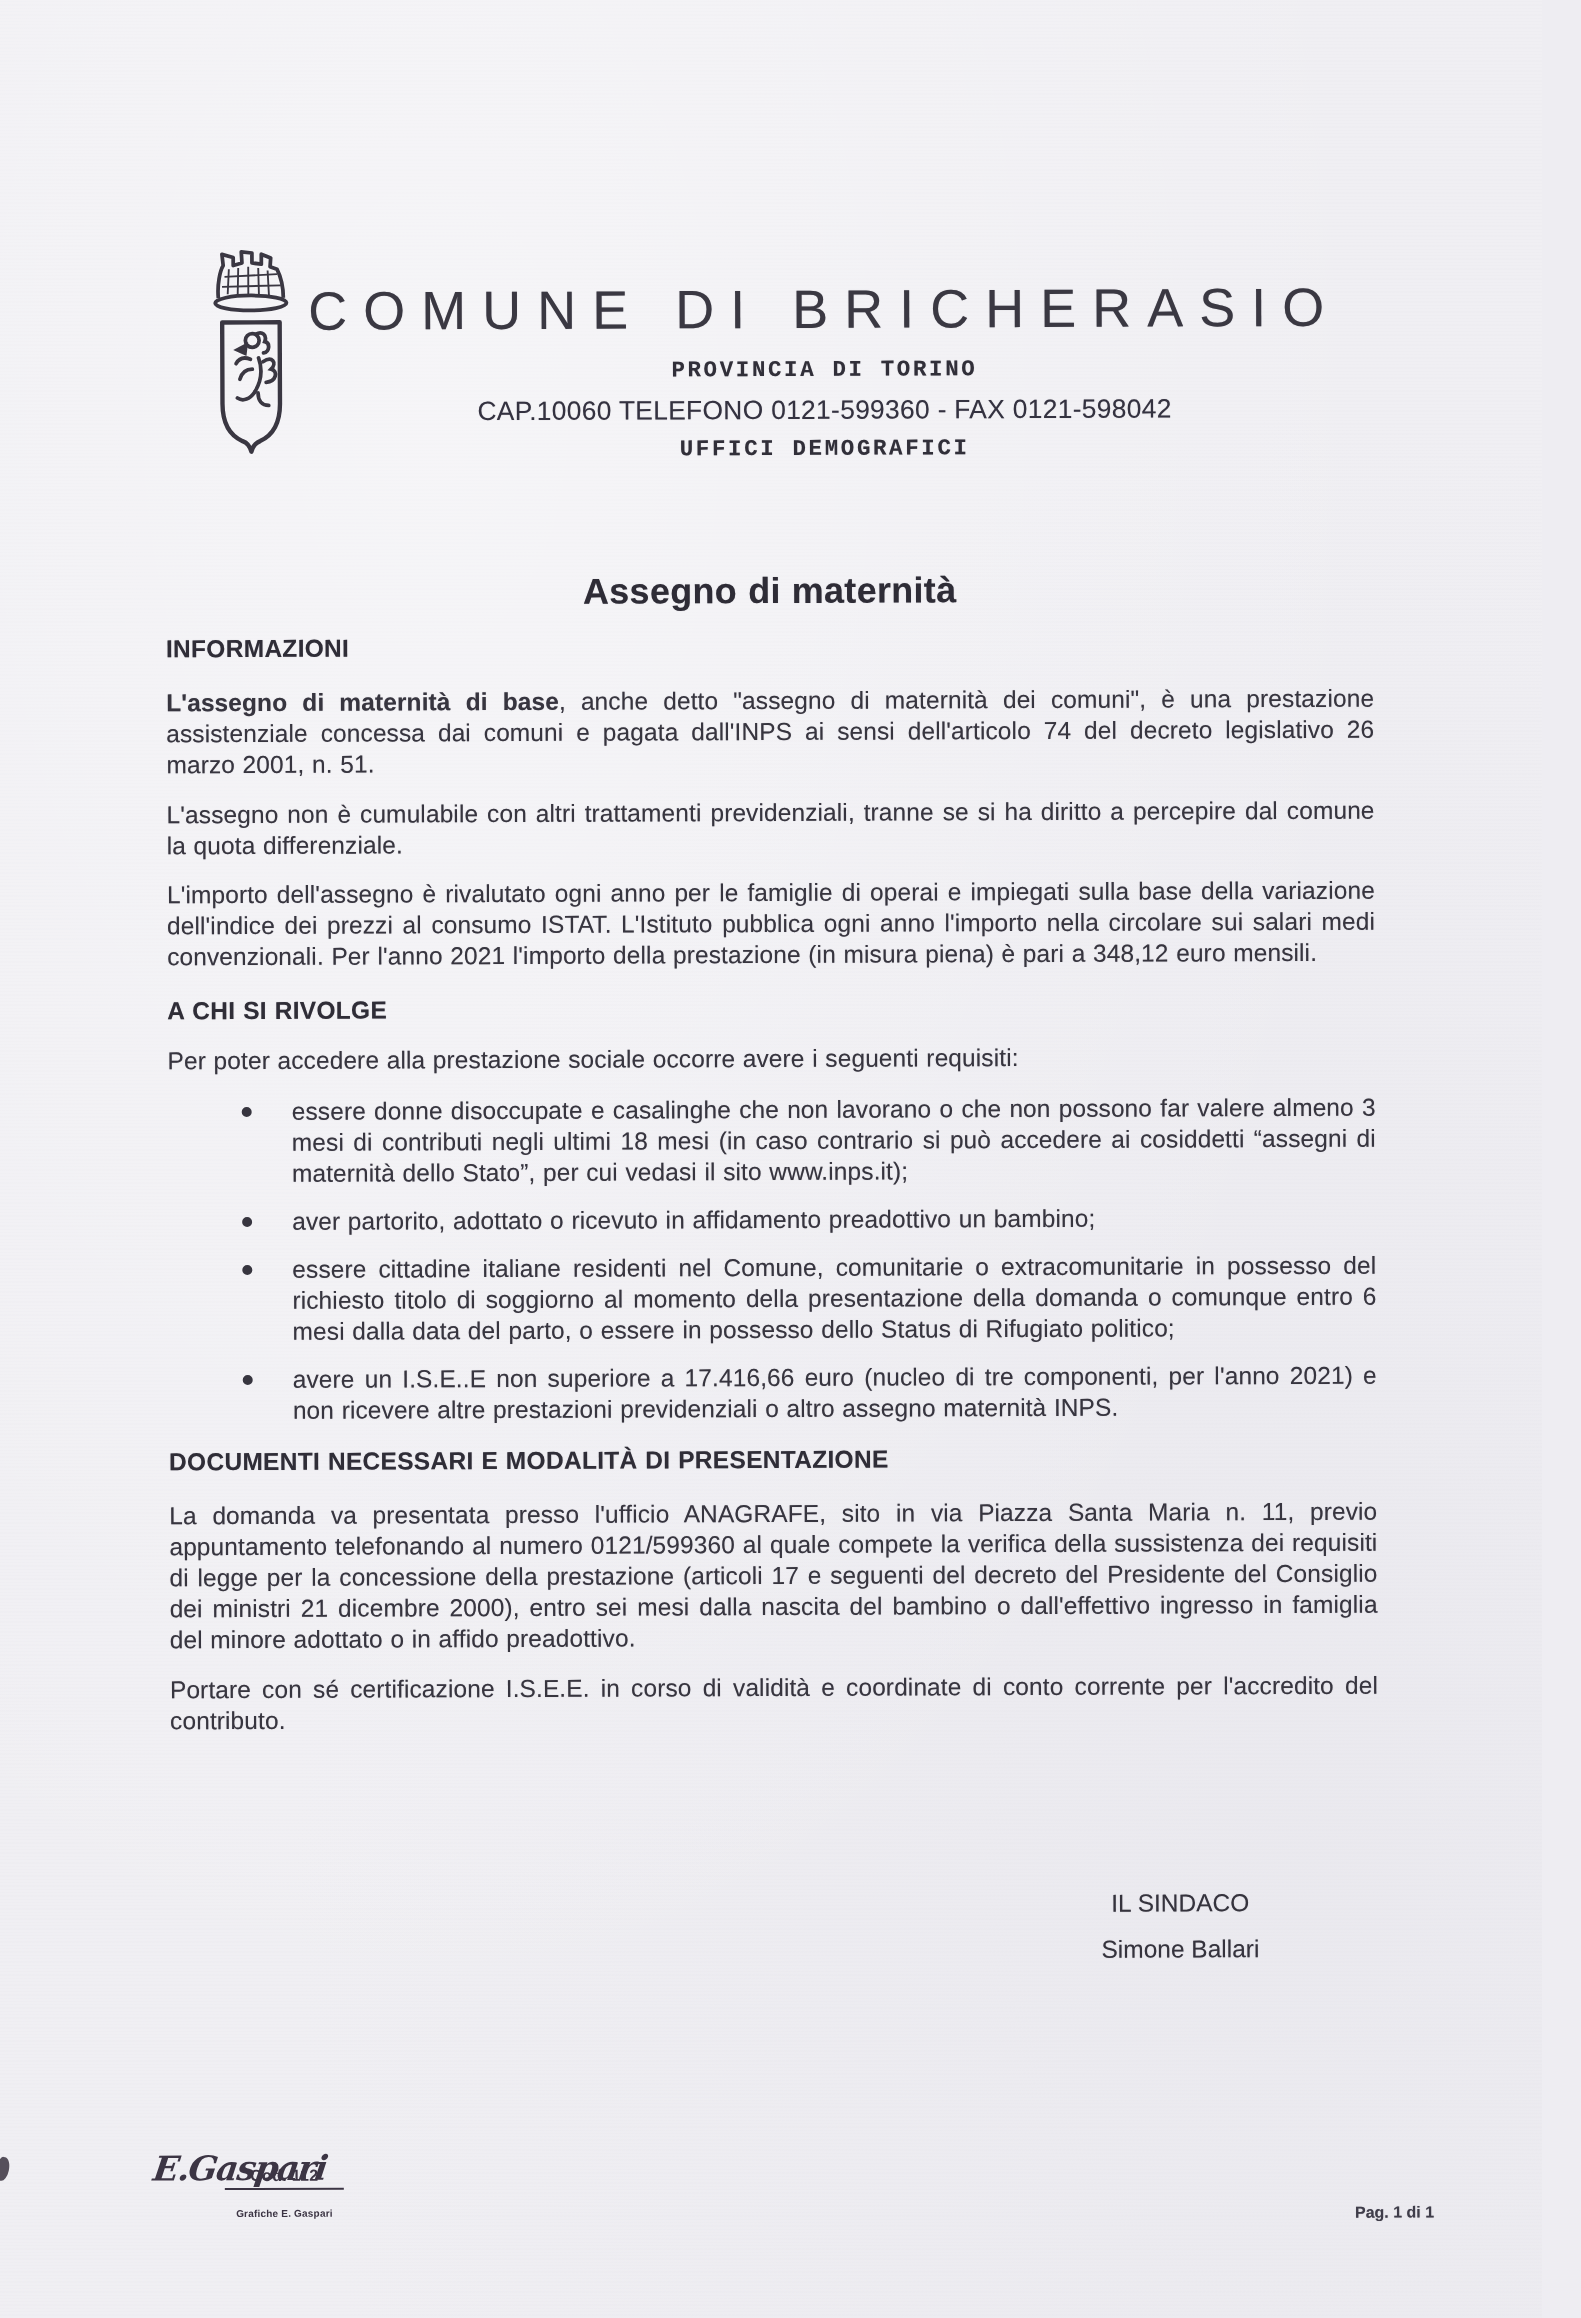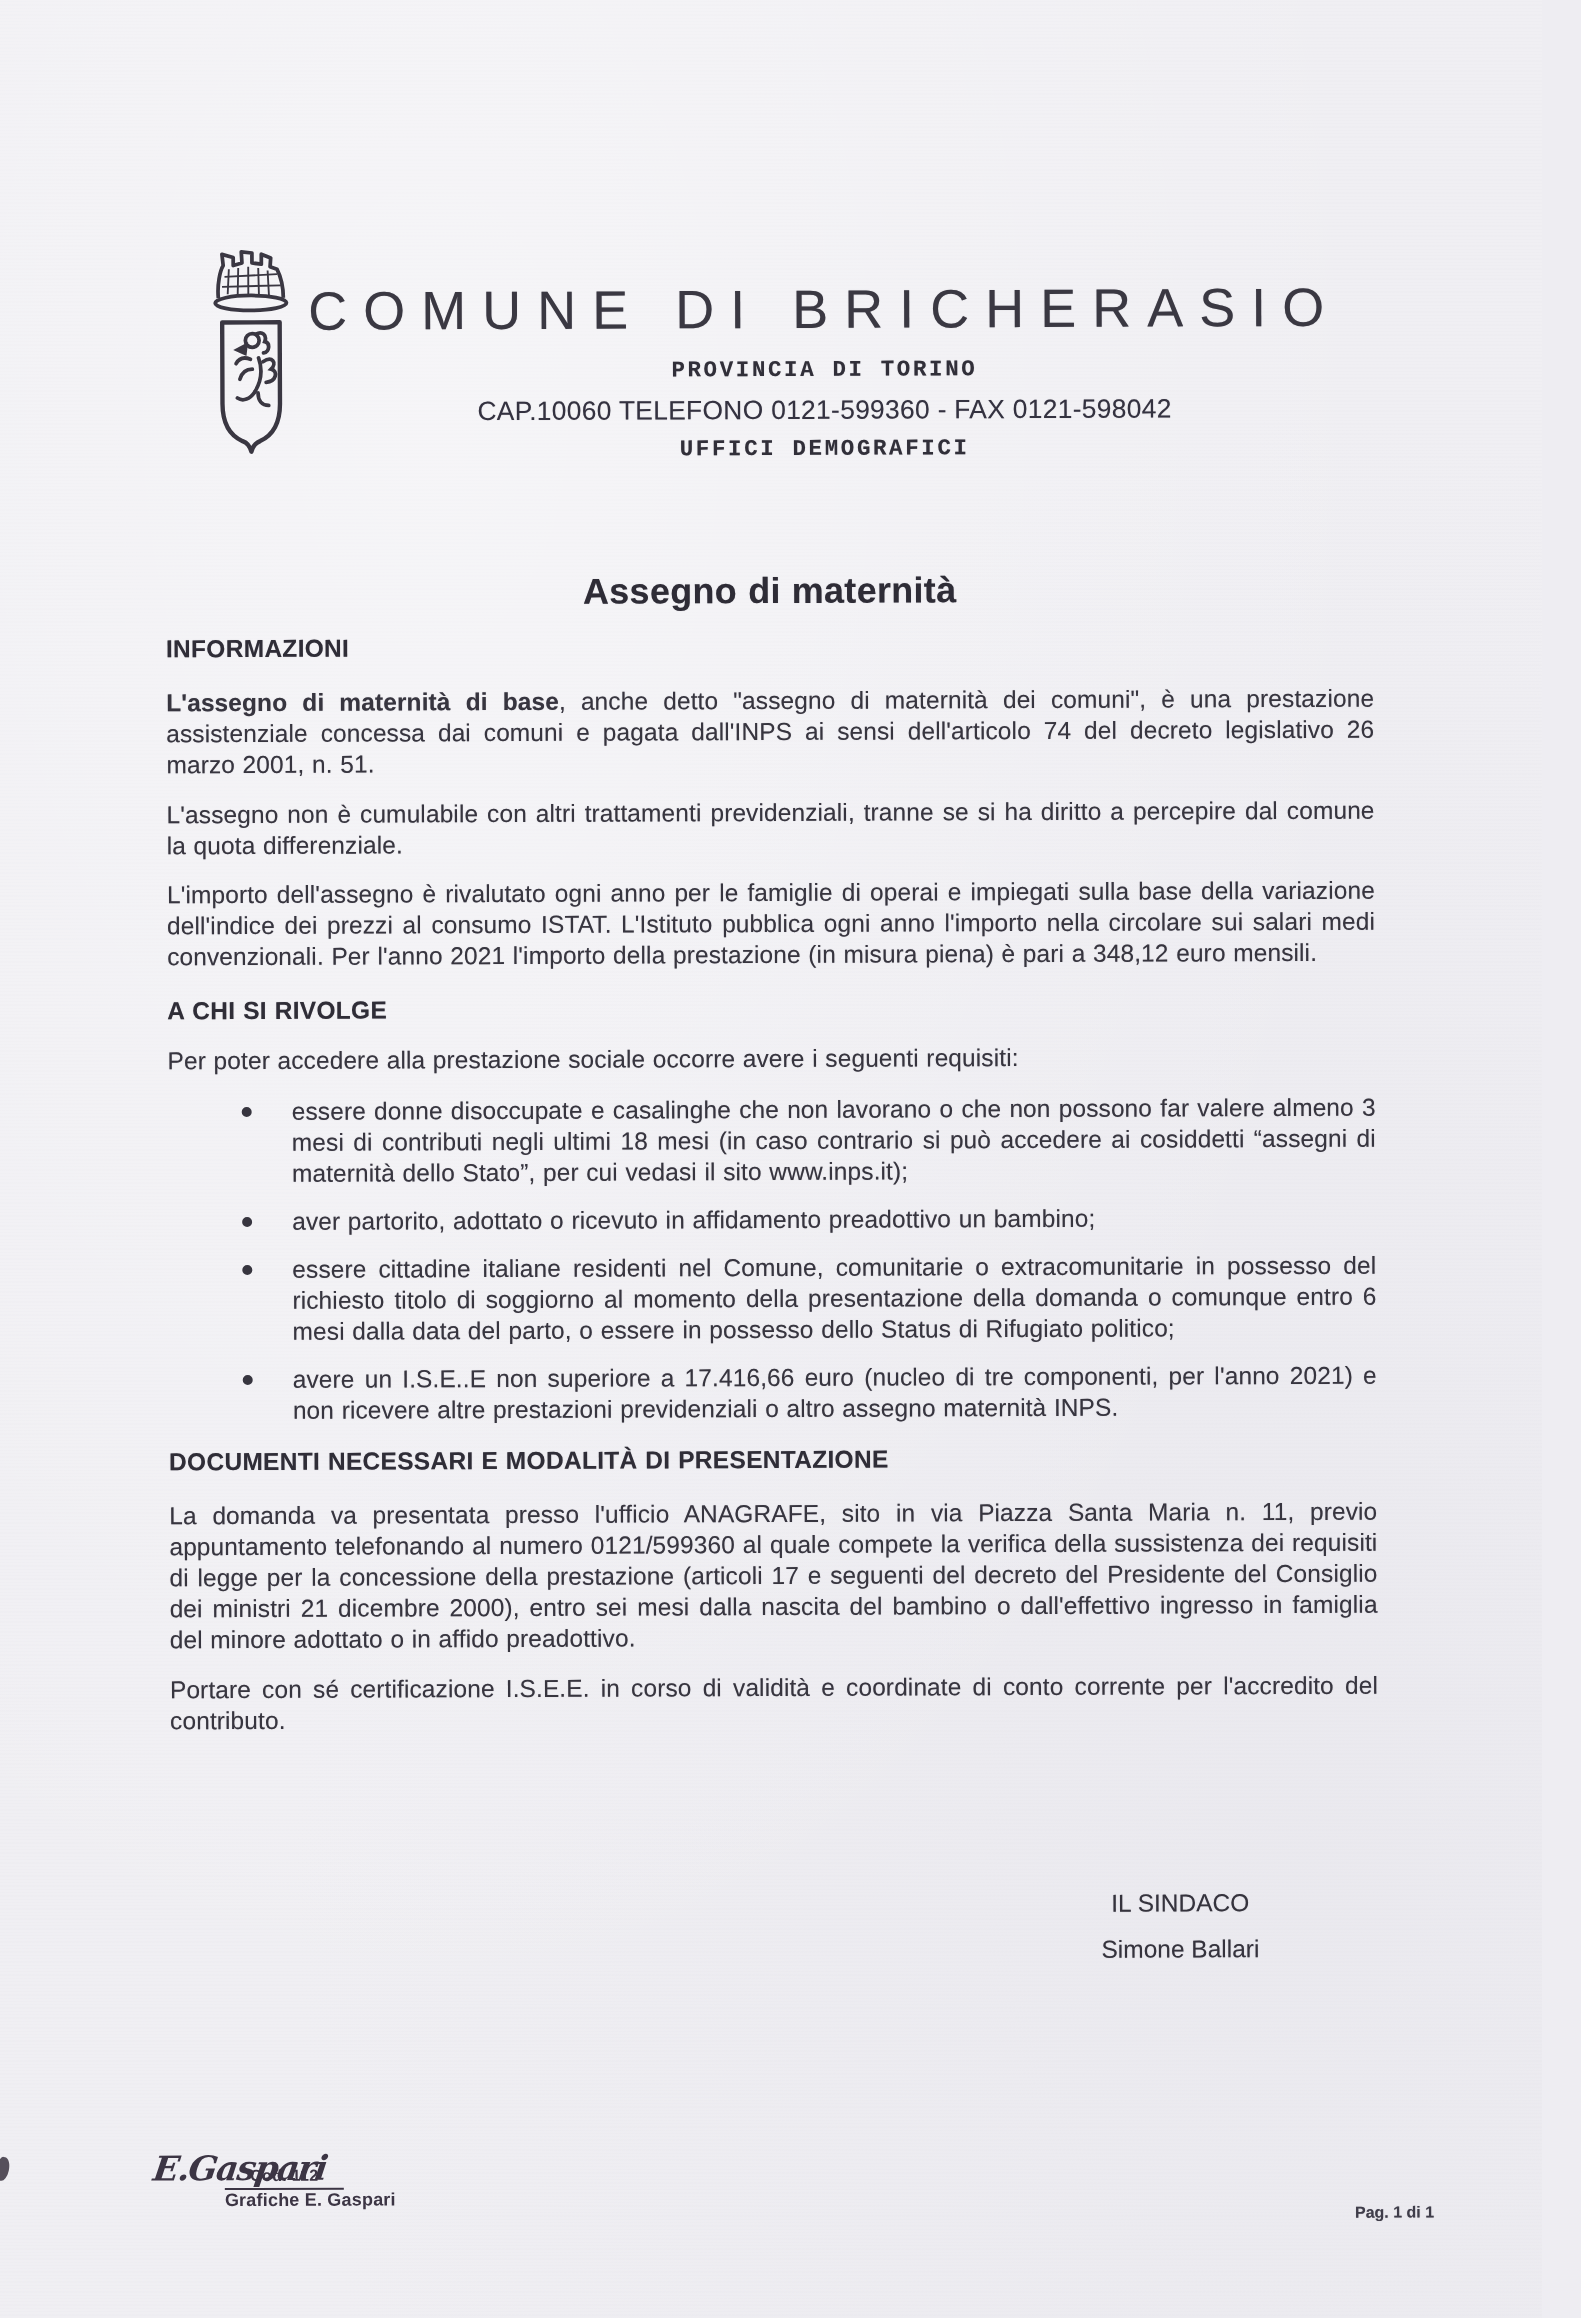--- a/index.html
+++ b/index.html
@@ -121,22 +121,22 @@
     position:absolute;left:71px;top:0;width:119px;
     text-align:center;color:#3c3544;
   }
   .printer-code{
     font-size:16px;font-weight:700;letter-spacing:0.3px;
     padding-bottom:2.6px;
     border-bottom:2.6px solid #3c3544;
     margin-top:24px;
   }
   .printer-name{
-    font-size:18px;font-weight:700;letter-spacing:0.2px;
-    padding-top:0;white-space:nowrap;
+    font-size:10px;font-weight:700;letter-spacing:0.2px;
+    padding-top:18px;white-space:nowrap;
   }
   .page-indicator{
     position:absolute;left:1350px;top:2174px;
     font-size:16px;font-weight:700;color:#3f3d4a;
     white-space:nowrap;
     margin-top:32px;
   }
   .edge-smudge{
     position:absolute;left:-2.6px;top:2157px;
     width:12px;height:24px;border-radius:40% 60% 55% 45%;

